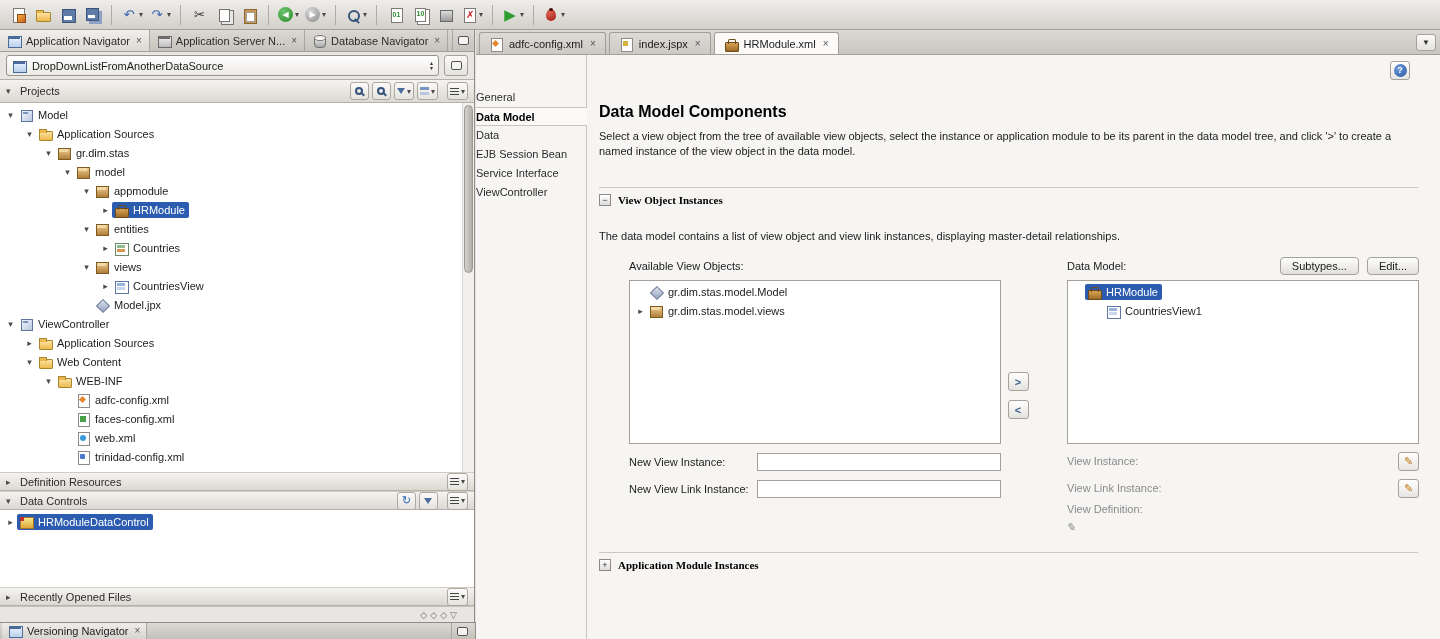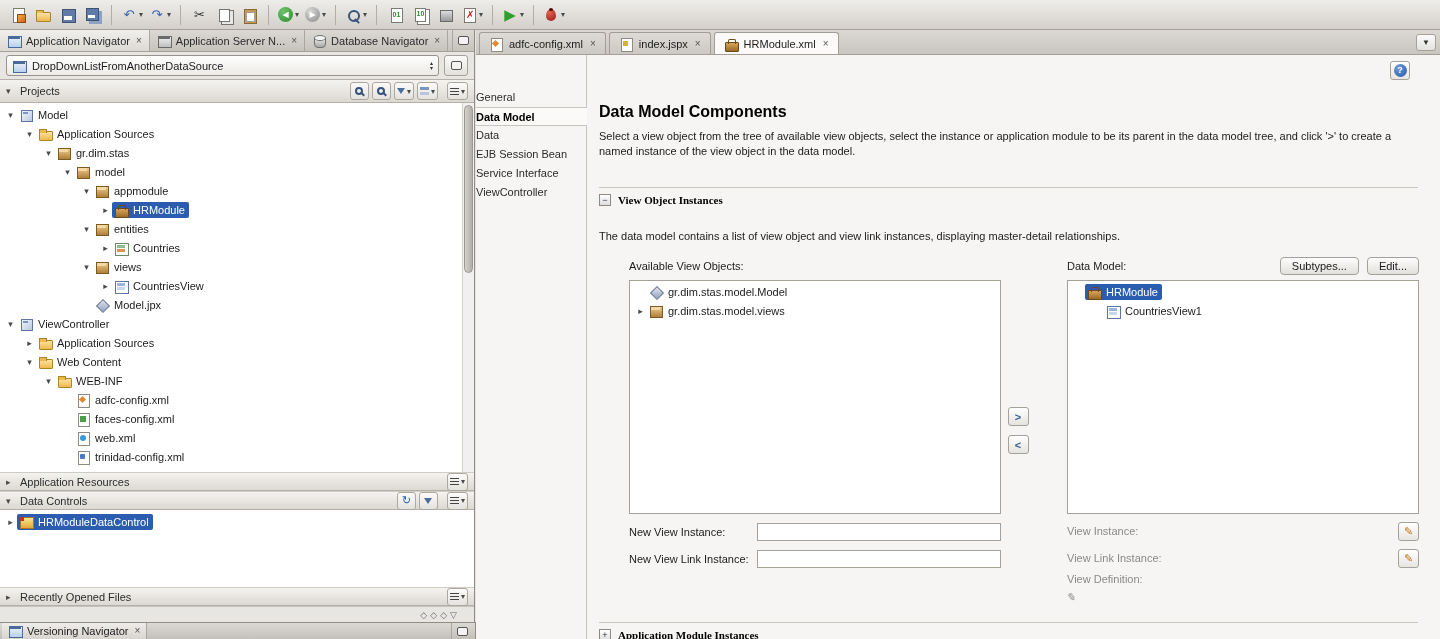--- a/index.html
+++ b/index.html
@@ -188,21 +188,21 @@
   .collapse-box { width:12px; height:12px; border:1px solid #8d8983; background:linear-gradient(#fff,#ddd);
     font-size:9px; line-height:10px; text-align:center; color:#333; flex:none; }
   .sec-sub { margin-top:24px; color:#1c1c1c; }
   .columns { display:flex; margin-top:14px; padding-left:14px; }
   .col-left { width:388px; flex:none;padding-left:16px; }
   .col-mid { width:34px; flex:none; display:flex; flex-direction:column; align-items:center;
     justify-content:center; gap:9px; }
   .col-right { width:384px; flex:none;padding-left:32px; }
   .label-row { height:21px; display:flex; align-items:center; }
   .label-row .spacer { flex:1; }
-  .box { border:1px solid #a5a19a; background:#fff; height:234px; margin-top:3px; overflow:hidden; padding:2px 0; }
+  .box { border:1px solid #a5a19a; background:#fff; height:164px; margin-top:3px; overflow:hidden; padding:2px 0; }
   .btn { border:1px solid #a5a19a; background:linear-gradient(#fdfdfd,#e2e0dc); border-radius:4px;
     padding:2px 11px; font-size:11px; color:#1c1c1c; margin-left:8px; font-family:inherit; }
   .arrow-btn { width:21px; height:19px; border:1px solid #a5a19a; border-radius:3px;
     background:linear-gradient(#ffffff,#e5e3df); color:#3b5f8f; font-weight:bold; font-size:11px;
     display:flex; align-items:center; justify-content:center; font-family:inherit; }
   .field-row { display:flex; align-items:center; margin-top:9px; }
   .field-label { width:128px; flex:none; color:#1c1c1c; }
   .tfield { width:252px; height:18px; border:1px solid #a5a19a; background:#fff;
     font:11px "Liberation Sans","DejaVu Sans",sans-serif; padding:0 3px; }
   .r-row { display:flex; align-items:center; margin-top:8px; height:19px; }
@@ -489,21 +489,21 @@
             </span>
           </div>
         </div>
       <div class="scrollbar">
         <div class="thumb"></div>
       </div>
     </div>
 
     <div class="shead">
       <span class="disc">▸</span>
-      <span class="head-title">Application Resources</span>
+      <span class="head-title">Definition Resources</span>
       <span class="head-tools">
         <span class="tool-btn">
             <span class="bars"></span>
             <span class="caret">▾</span>
           </span>
       </span>
     </div>
 
     <div class="shead">
       <span class="disc">▾</span>

